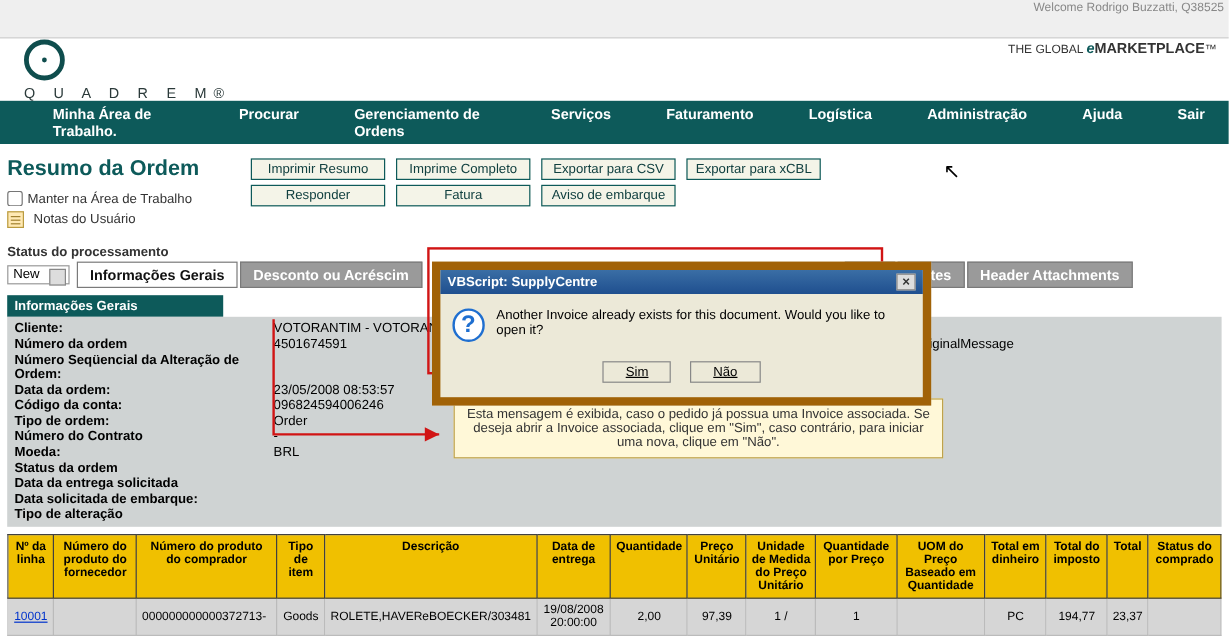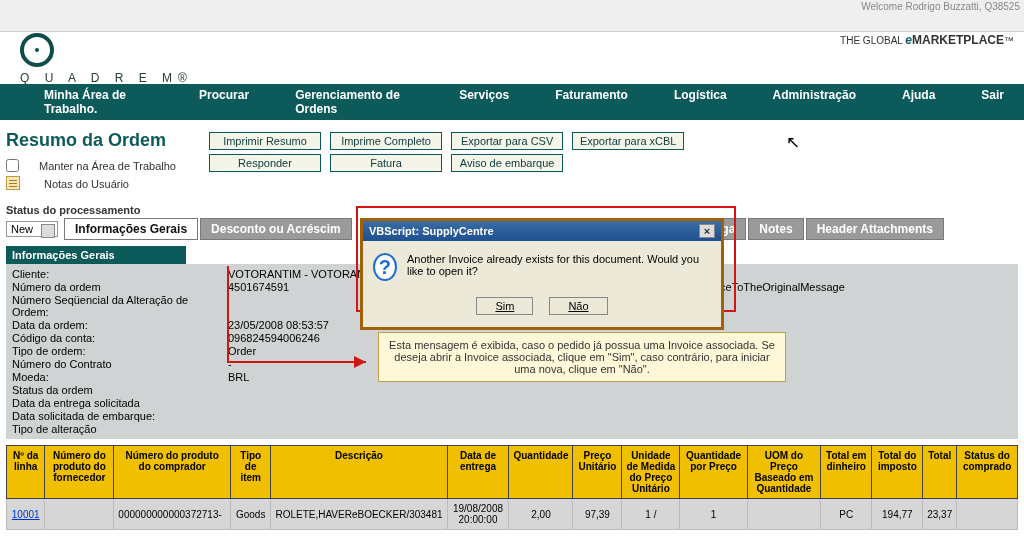--- a/index.html
+++ b/index.html
@@ -54,21 +54,21 @@
     font-weight:bold;
   }
   .menubar span{cursor:default;padding-left:24px;}
   .page-area { padding:10px 6px 0 6px; }
   .upper {
     display:flex; gap:20px; align-items:flex-start;
     position:relative;
   }
   .leftcol { width:180px; }
   .page-title { color:#0d5a5a; font-size:18px; font-weight:bold; margin-bottom:8px;}
-  .chkline { display:flex; align-items:flex-end; gap:20px; font-size:11px; color:#333; margin-bottom:4px;}
+  .chkline { display:flex; align-items:center; gap:4px; font-size:11px; color:#333; margin-bottom:4px;}
   .chkline input{margin:0;}
   .notes-ico{width:14px;height:14px;display:inline-block;background:#ffe9b3;border:1px solid #b99a3f;position:relative;margin-right:4px;}
   .notes-ico::after{content:"";position:absolute;left:2px;top:3px;right:2px;height:1px;background:#a08030;box-shadow:0 3px 0 #a08030,0 6px 0 #a08030;}
   .btn {
     display:inline-block;
     min-width:112px;
     text-align:center;
     border:1px solid #0d5a5a;
     background:#f4f4e8;
     color:#114040;
@@ -88,31 +88,31 @@
   .tab{
     background:#9a9a9a;color:#fff;font-weight:bold;font-size:12px;
     padding:3px 10px;border:1px solid #7a7a7a;
   }
   .tab.active{background:#fff;color:#111;}
   .info-hdr{background:#0d5a5a;color:#fff;font-weight:bold;padding:3px 6px;width:180px;font-size:11px;}
   .info-body{
     background:#cfd3d3;color:#000;padding:4px 6px;font-size:11px;
     display:grid; grid-template-columns: 210px 200px 200px 260px; column-gap:6px; row-gap:1px;
   }
-  .lbl{font-weight:normal;}
+  .lbl{font-weight:bold;}
   .tablewrap{margin-top:6px; width:100%; overflow:hidden;}
   table.data{border-collapse:collapse;width:100%;font-size:10px;}
   table.data th{background:#f0c000;color:#000;font-weight:bold;padding:4px;border:1px solid #404040;text-align:center;vertical-align:top;}
   table.data td{background:#d6d6d6;color:#000;padding:4px;border:1px solid #bbb;text-align:center;}
   table.data td.left{text-align:left;}
   table.data td a{color:#0033cc;text-decoration:underline;}
   
   .modal{
-    position:absolute; left:360px; top:218px; width:364px;
-    border:3px solid #a16207; background:#ece9d8;
+    position:absolute; left:360px; top:218px; width:416px;
+    border:7px solid #a16207; background:#ece9d8;
     font-size:11px; font-family: Tahoma, Arial, sans-serif;
     z-index:50;
   }
   .modal .titlebar{
     background:linear-gradient(#3a6ea5,#1f4f8f);
     color:#fff; font-weight:bold;
     padding:3px 6px; display:flex; justify-content:space-between; align-items:center;
   }
   .modal .closex{width:16px;height:14px;background:#ddd;border:1px solid #888;color:#333;text-align:center;line-height:12px;font-size:11px;}
   .modal .body{display:flex;gap:10px;padding:12px 10px;align-items:flex-start;}

